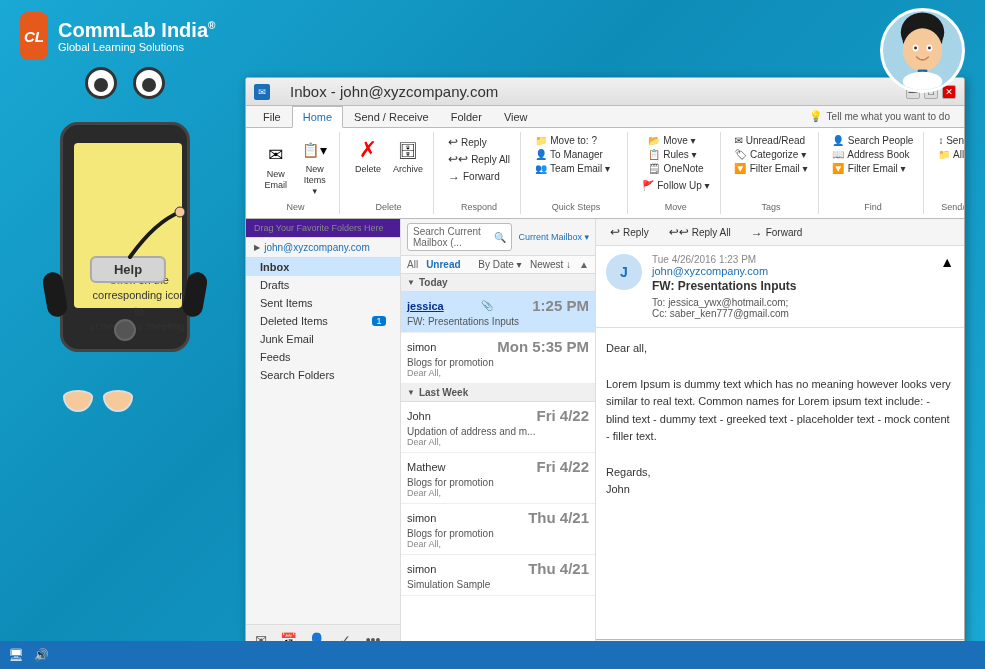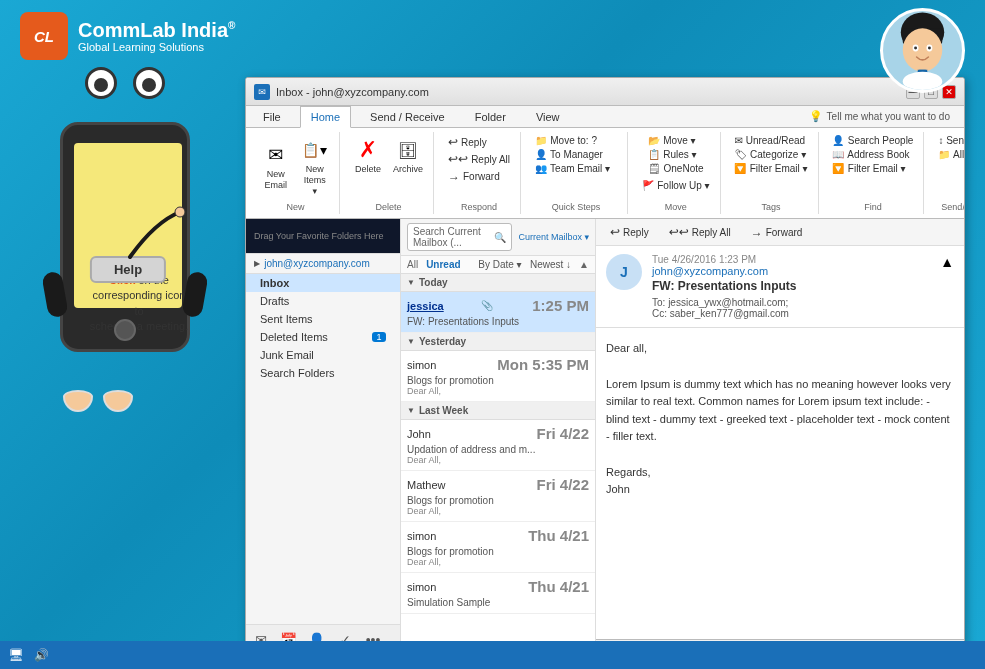--- a/index.html
+++ b/index.html
@@ -19,21 +19,21 @@
       padding: 12px 20px;
       position: relative;
       z-index: 10;
     }
     .logo-area {
       display: flex;
       align-items: center;
       gap: 10px;
     }
     .logo-icon {
-      width: 48px;
+      width: 28px;
       height: 48px;
       background: #e55a1c;
       border-radius: 8px;
       display: flex;
       align-items: center;
       justify-content: center;
       color: white;
       font-weight: bold;
       font-size: 18px;
     }
@@ -185,22 +185,23 @@
       height: 16px;
       background: #1a6fb8;
       display: flex;
       align-items: center;
       justify-content: center;
       color: white;
       font-size: 9px;
       border-radius: 2px;
     }
     .title-text {
-      font-size: 11px;
+      font-size: 15px;
       color: #333;
+      margin-left: 14px;
     }
     .window-controls {
       display: flex;
       gap: 4px;
     }
     .win-btn {
       width: 14px;
       height: 14px;
       border-radius: 2px;
       border: 1px solid #aaa;
@@ -212,21 +213,21 @@
       font-size: 9px;
     }
 
     
     .ribbon {
       background: #f0f0f0;
       border-bottom: 1px solid #bbb;
     }
     .ribbon-tabs {
       display: flex;
-      gap: 8px;
+      gap: 0;
       border-bottom: 1px solid #bbb;
       background: #f5f5f5;
       padding: 0 6px;
     }
     .ribbon-tab {
       padding: 4px 10px;
       font-size: 11px;
       color: #333;
       cursor: pointer;
       border: 1px solid transparent;
@@ -336,25 +337,25 @@
     
     .nav-pane {
       width: 155px;
       border-right: 1px solid #ddd;
       background: #f5f5f5;
       display: flex;
       flex-direction: column;
       flex-shrink: 0;
     }
     .nav-drag-area {
-      padding: 12px 8px;
+      padding: 4px 8px;
       font-size: 9px;
       color: #888;
       border-bottom: 1px solid #ddd;
-      background: #0f172a;
+      background: #4c1d95;
     }
     .nav-account {
       padding: 4px 8px;
       font-size: 10px;
       color: #1a6fb8;
       border-bottom: 1px solid #ddd;
       display: flex;
       align-items: center;
       gap: 4px;
     }
@@ -868,20 +869,21 @@
         <div class="nav-drag-area">Drag Your Favorite Folders Here</div>
         <div class="nav-account">john@xyzcompany.com</div>
         <div class="nav-folders">
           <div class="nav-folder active">Inbox</div>
           <div class="nav-folder">Drafts</div>
           <div class="nav-folder">Sent Items</div>
           <div class="nav-folder">
             Deleted Items <span class="badge">1</span>
           </div>
           <div class="nav-folder">Junk Email</div>
+          <div class="nav-folder">Feeds</div>
           <div class="nav-folder">Search Folders</div>
         </div>
         <div class="nav-bottom">
           <div class="nav-bottom-icon">✉</div>
           <div class="nav-bottom-icon">📅</div>
           <div class="nav-bottom-icon">👤</div>
           <div class="nav-bottom-icon">✓</div>
           <div class="nav-bottom-icon">•••</div>
         </div>
       </div>
@@ -910,21 +912,20 @@
           <div class="date-group-header">Today</div>
           <div class="message-item selected unread">
             <div class="msg-header">
               <span class="msg-sender">jessica</span>
               <span class="attach-icon">📎</span>
               <span class="msg-time">1:25 PM</span>
             </div>
             <div class="msg-subject">FW: Presentations Inputs</div>
           </div>
 
-          <div class="date-group-header">Yesterday</div>
           <div class="message-item">
             <div class="msg-header">
               <span class="msg-sender">simon</span>
               <span class="msg-time">Mon 5:35 PM</span>
             </div>
             <div class="msg-subject">Blogs for promotion</div>
             <div class="msg-preview">Dear All,</div>
           </div>
 
           <div class="date-group-header">Last Week</div>

